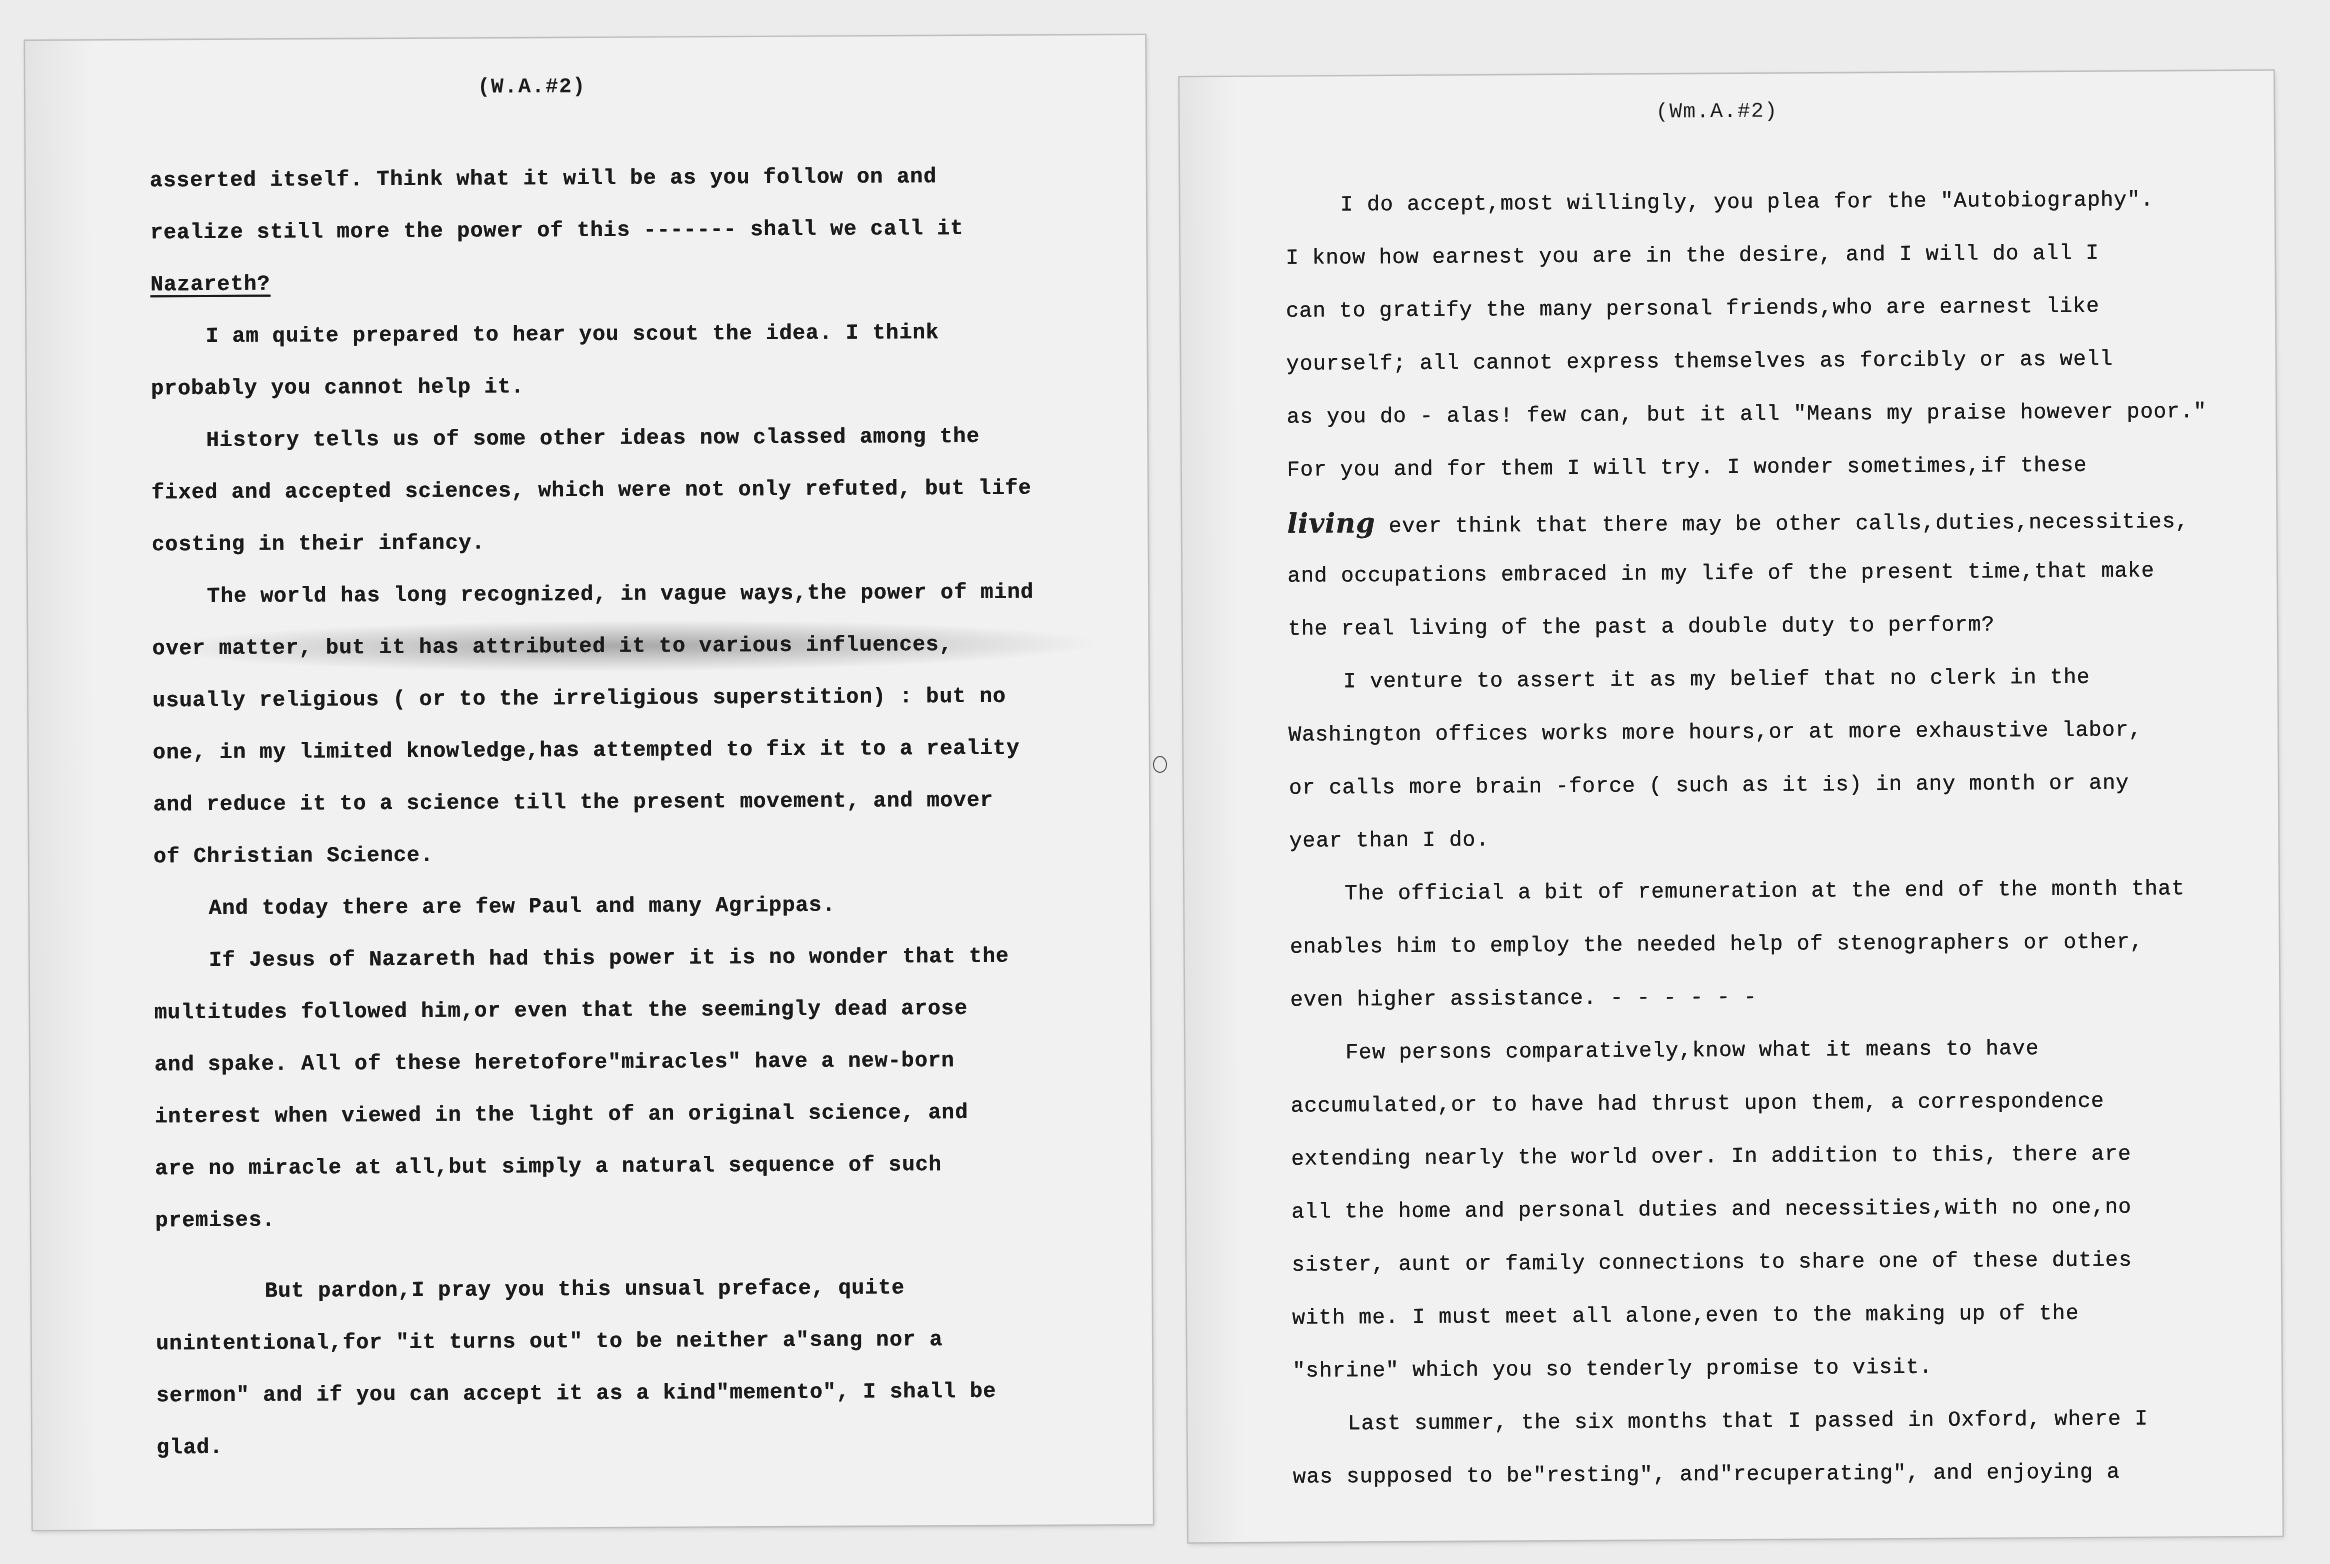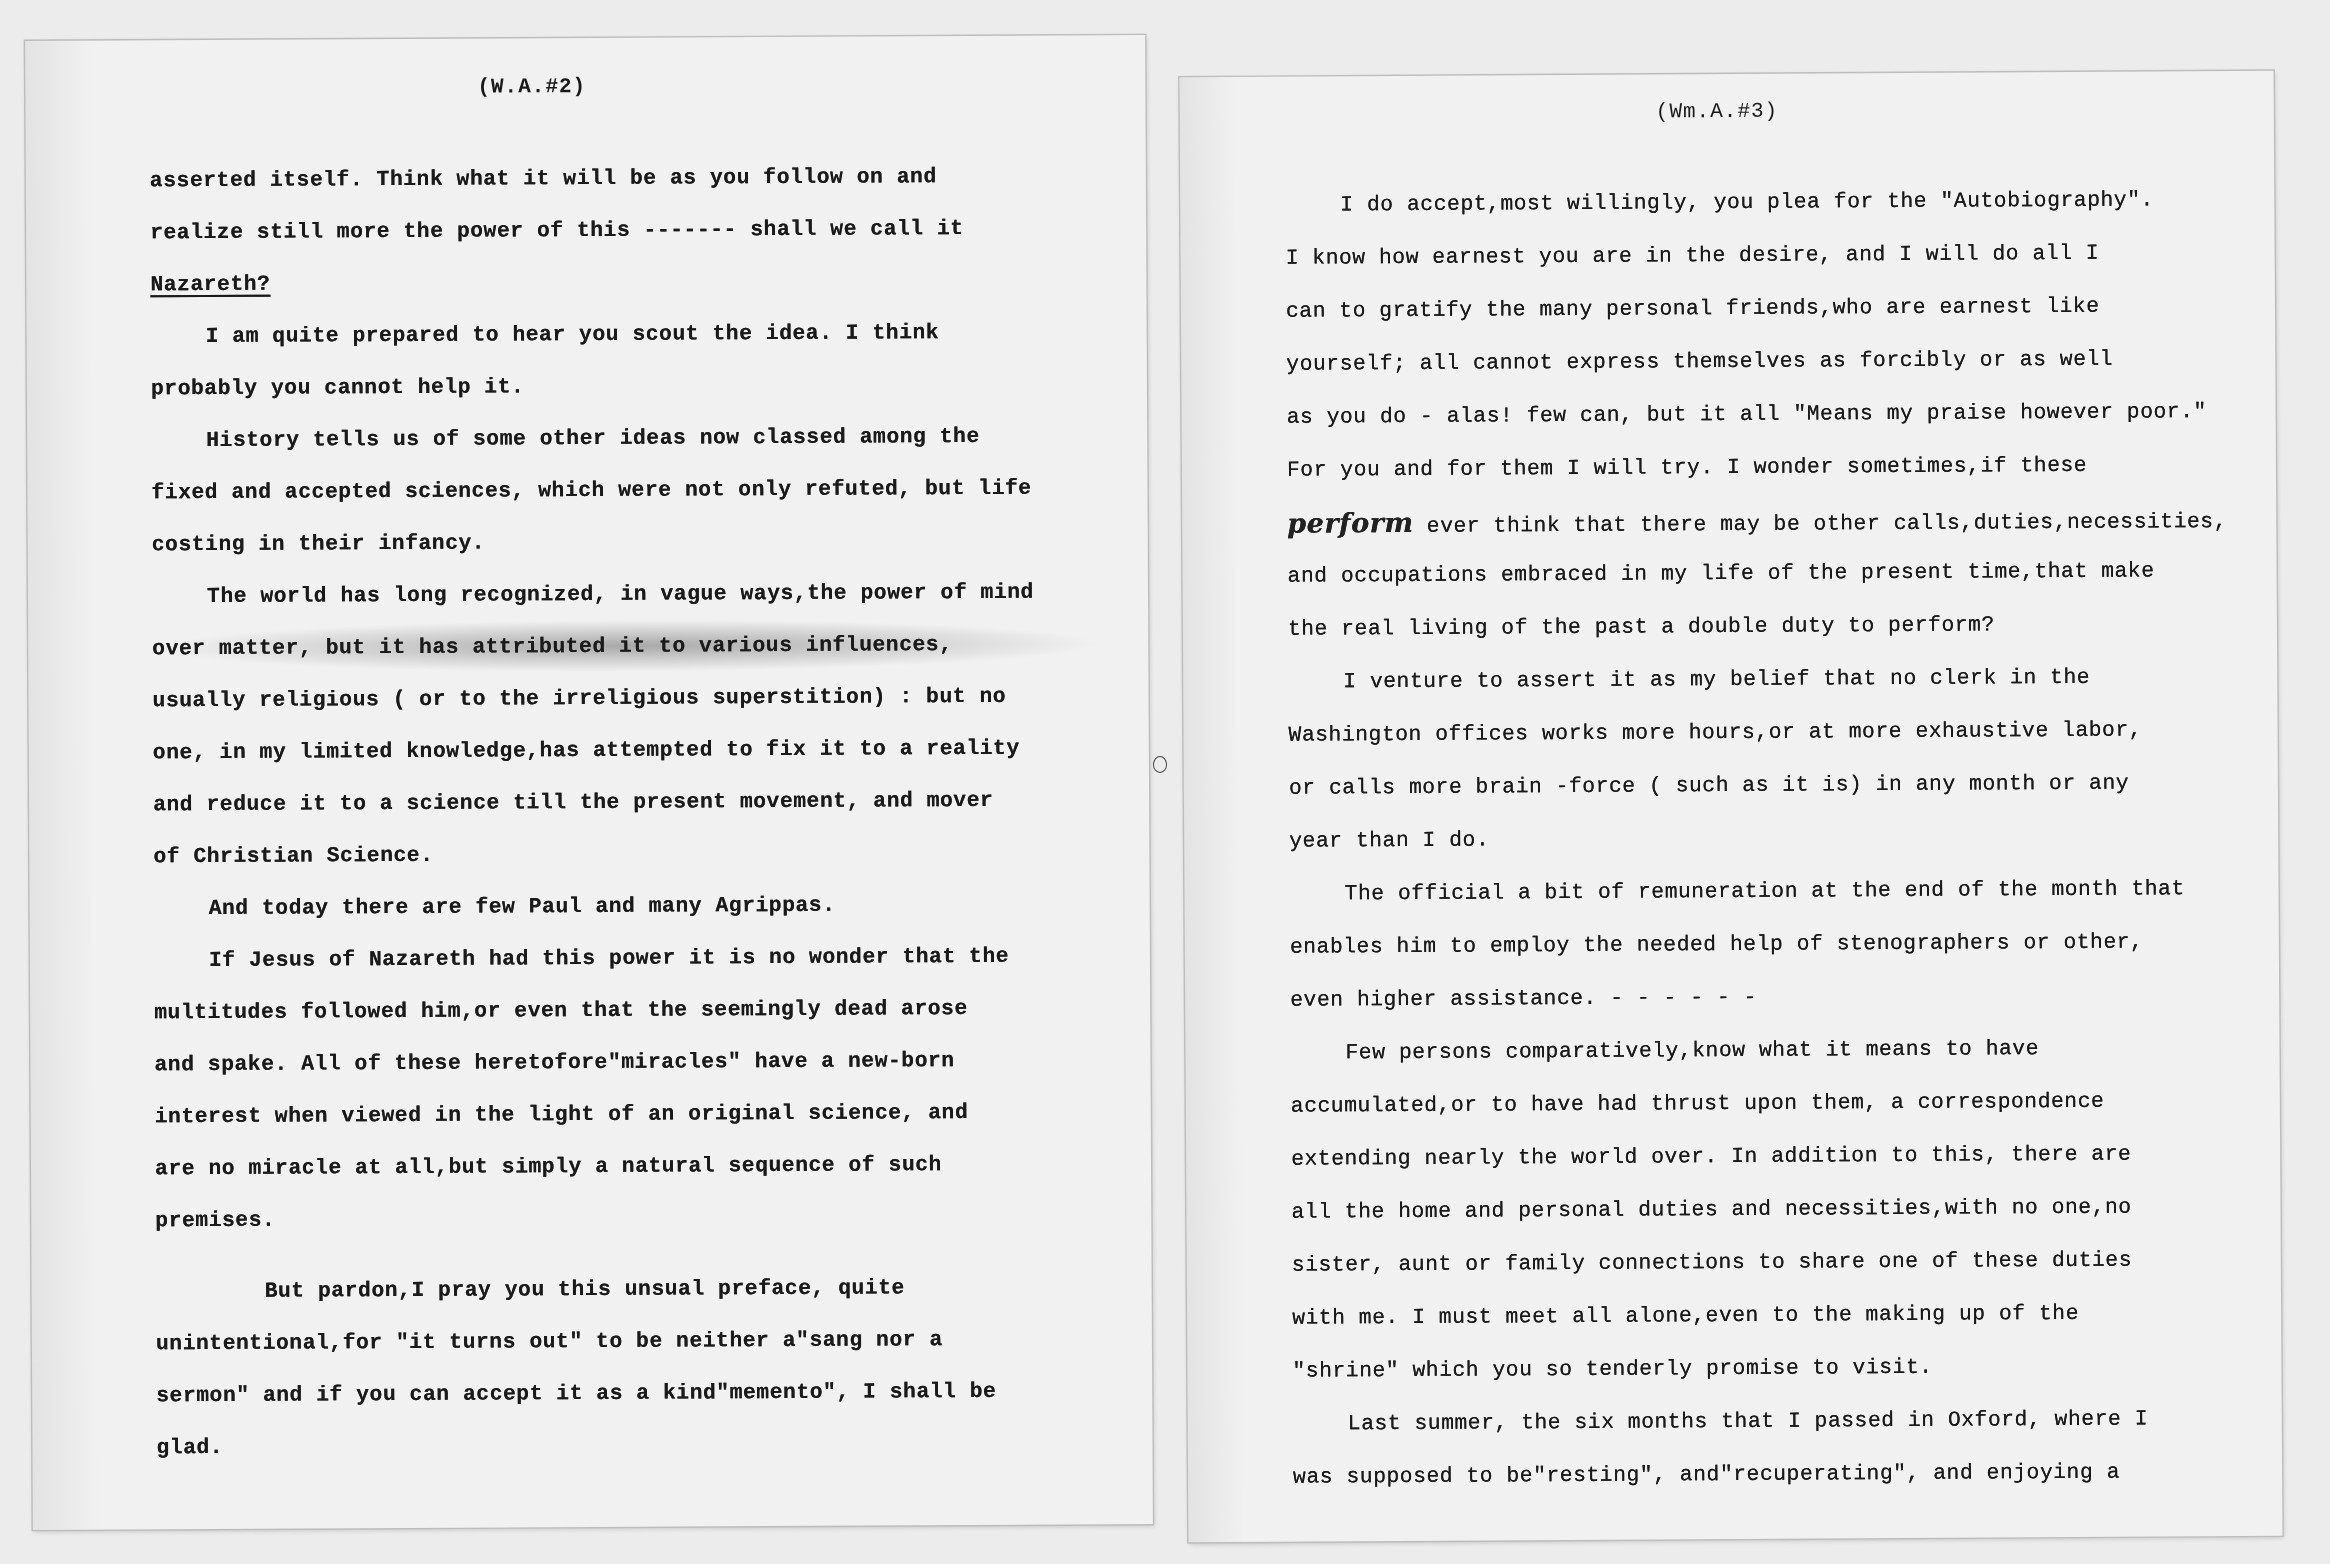--- a/index.html
+++ b/index.html
@@ -87,30 +87,30 @@
     <div class="line">unintentional,for "it turns out" to be neither a"sang nor a</div>
     <div class="line">sermon" and if you can accept it as a kind"memento", I shall be</div>
     <div class="line">glad.</div>
   </div>
 </div>
 
 <div class="gutter-mark"></div>
 
 <div class="page page-right">
   <div class="fold" style="left:0;top:0;width:57px;height:100%;"></div>
-  <div class="page-header">(Wm.A.#3)</div>
+  <div class="page-header">(Wm.A.#2)</div>
   <div class="body-text">
     <div class="line indent">I do accept,most willingly, you plea for the "Autobiography".</div>
     <div class="line">I know how earnest you are in the desire, and I will do all I</div>
     <div class="line">can to gratify the many personal friends,who are earnest like</div>
     <div class="line">yourself; all cannot express themselves as forcibly or as well</div>
     <div class="line">as you do - alas! few can, but it all "Means my praise however poor."</div>
     <div class="line">For you and for them I will try.  I wonder sometimes,if these</div>
     <div class="line">
-      <span class="handwritten">perform</span>
+      <span class="handwritten">living</span>
       <span>ever think that there may be other calls,duties,necessities,</span>
     </div>
     <div class="line">and occupations embraced in my life of the present time,that make</div>
     <div class="line">the real living of the past a double duty to perform?</div>
     <div class="line indent">I venture to assert it as my belief that no clerk in the</div>
     <div class="line">Washington offices works more hours,or at more exhaustive labor,</div>
     <div class="line">or calls more brain -force ( such as it is) in any month or any</div>
     <div class="line">year than I do.</div>
     <div class="line indent">The official a bit of remuneration at the end of the month that</div>
     <div class="line">enables him to employ the needed help of stenographers or other,</div>

